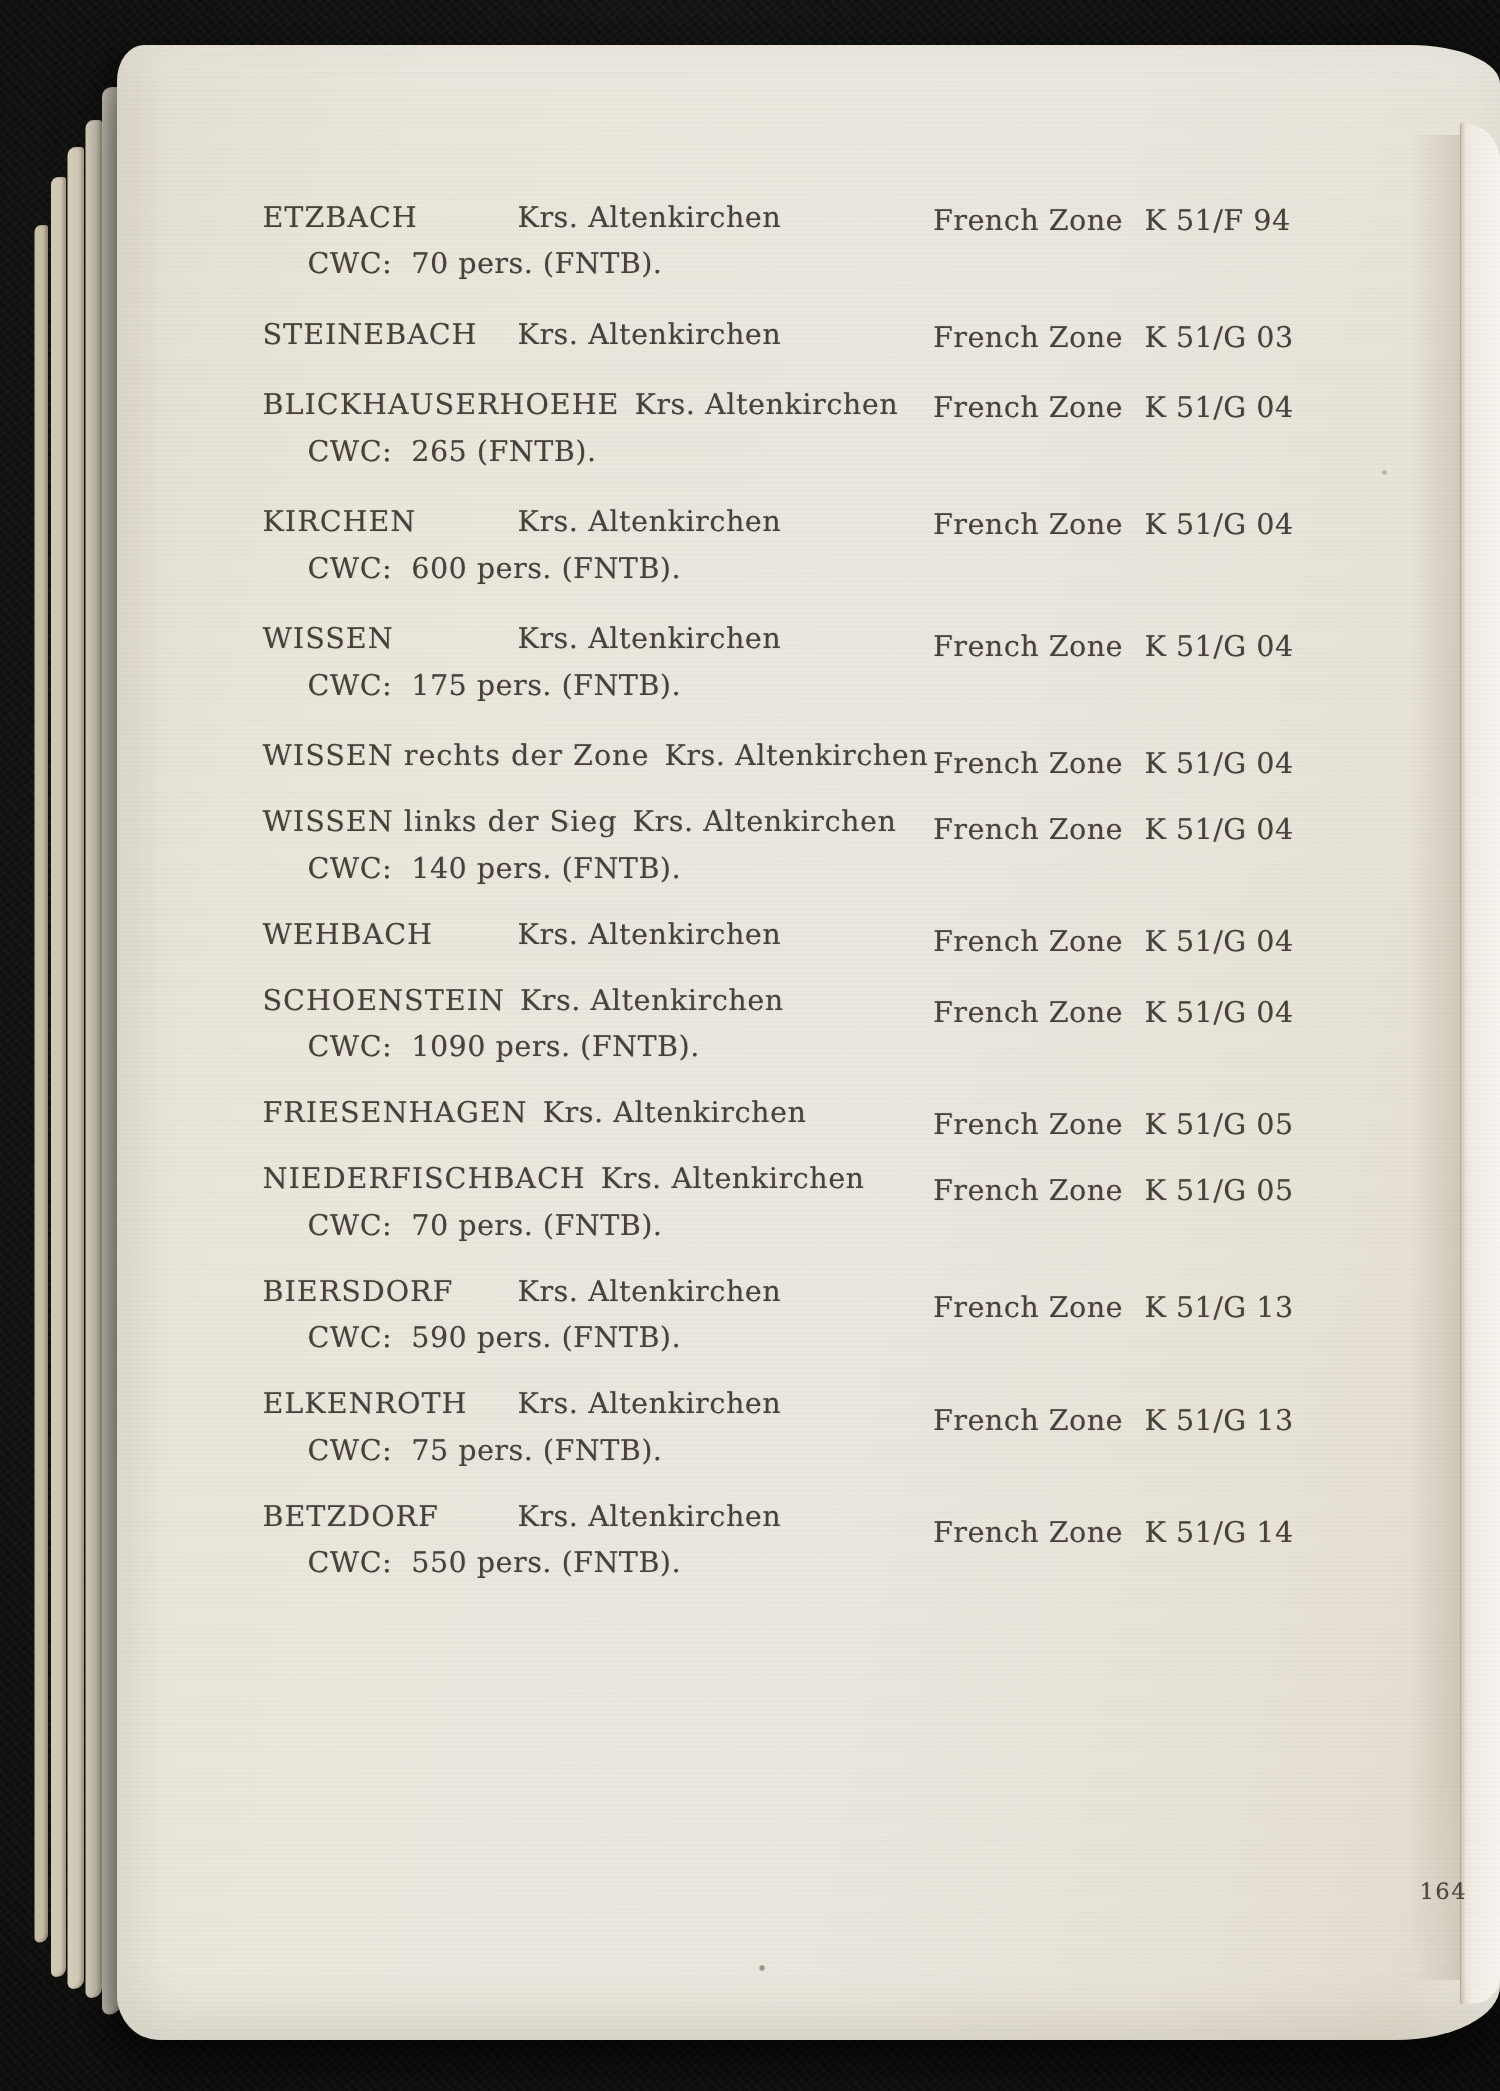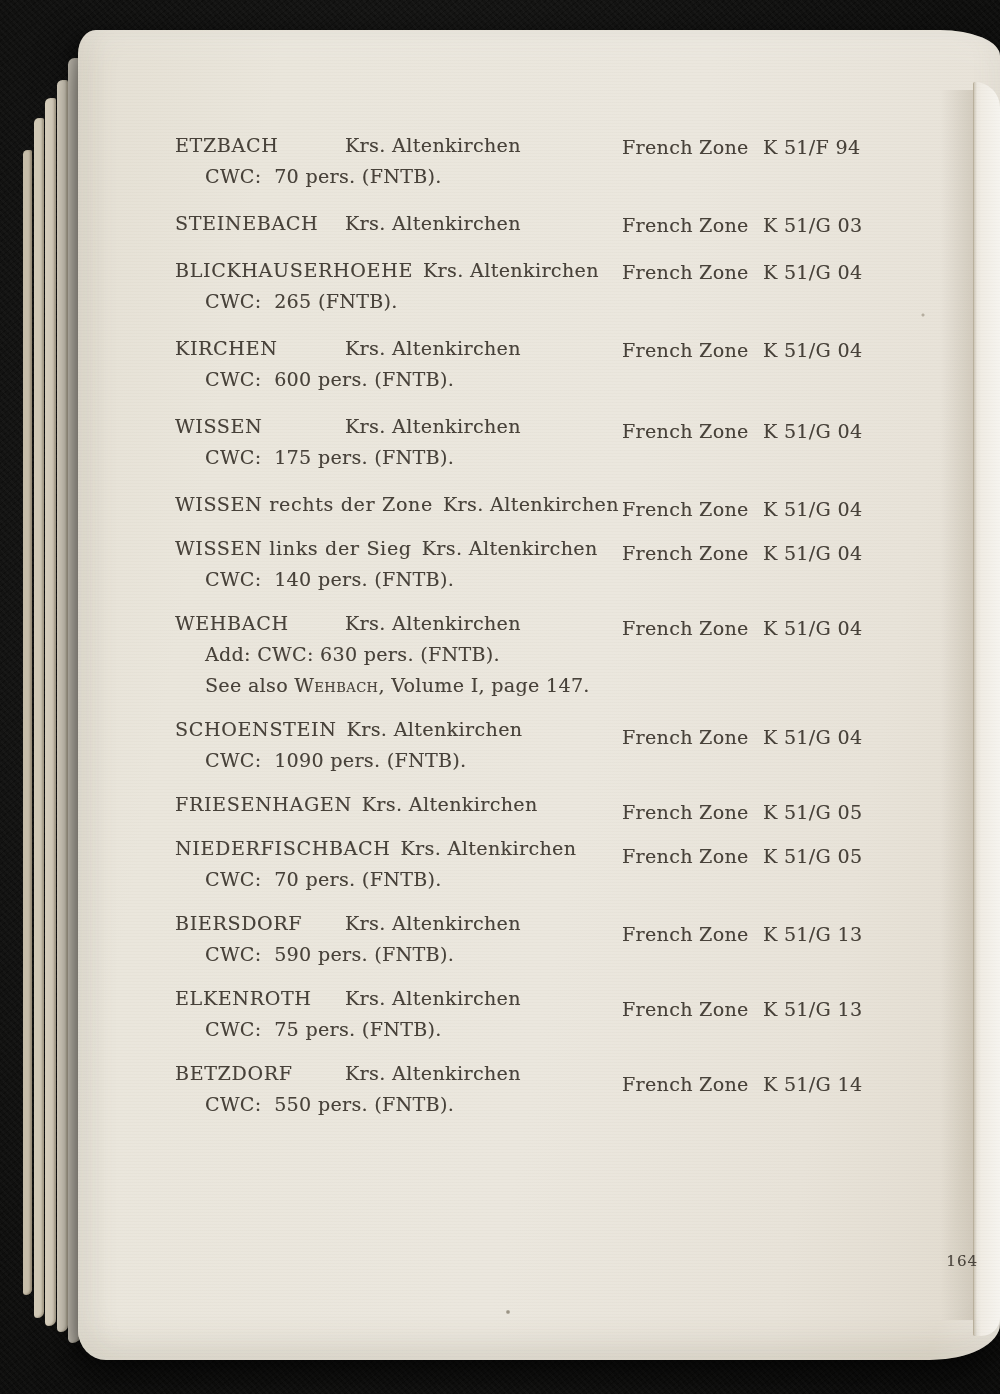--- a/index.html
+++ b/index.html
@@ -165,25 +165,20 @@
 
       <div class="detail-line">CWC:  140 pers. (FNTB).</div>
     </div>
   </div>
       <div class="entry">
     <div class="row1">
       <span class="name">WEHBACH</span><span class="district">Krs. Altenkirchen</span>
       <span class="rcol zone">French Zone</span>
       <span class="rcol code">K 51/G 04</span>
     </div>
-    <div class="details">
-
-      <div class="detail-line">Add: CWC: 630 pers. (FNTB).</div>
-          <div class="see-also"><span>See also </span><span class="sc">Wehbach</span><span>, Volume I, page 147.</span></div>
-    </div>
   </div>
       <div class="entry">
     <div class="row1">
       <span class="name">SCHOENSTEIN</span><span class="district">Krs. Altenkirchen</span>
       <span class="rcol zone">French Zone</span>
       <span class="rcol code">K 51/G 04</span>
     </div>
     <div class="details">
 
       <div class="detail-line">CWC:  1090 pers. (FNTB).</div>

